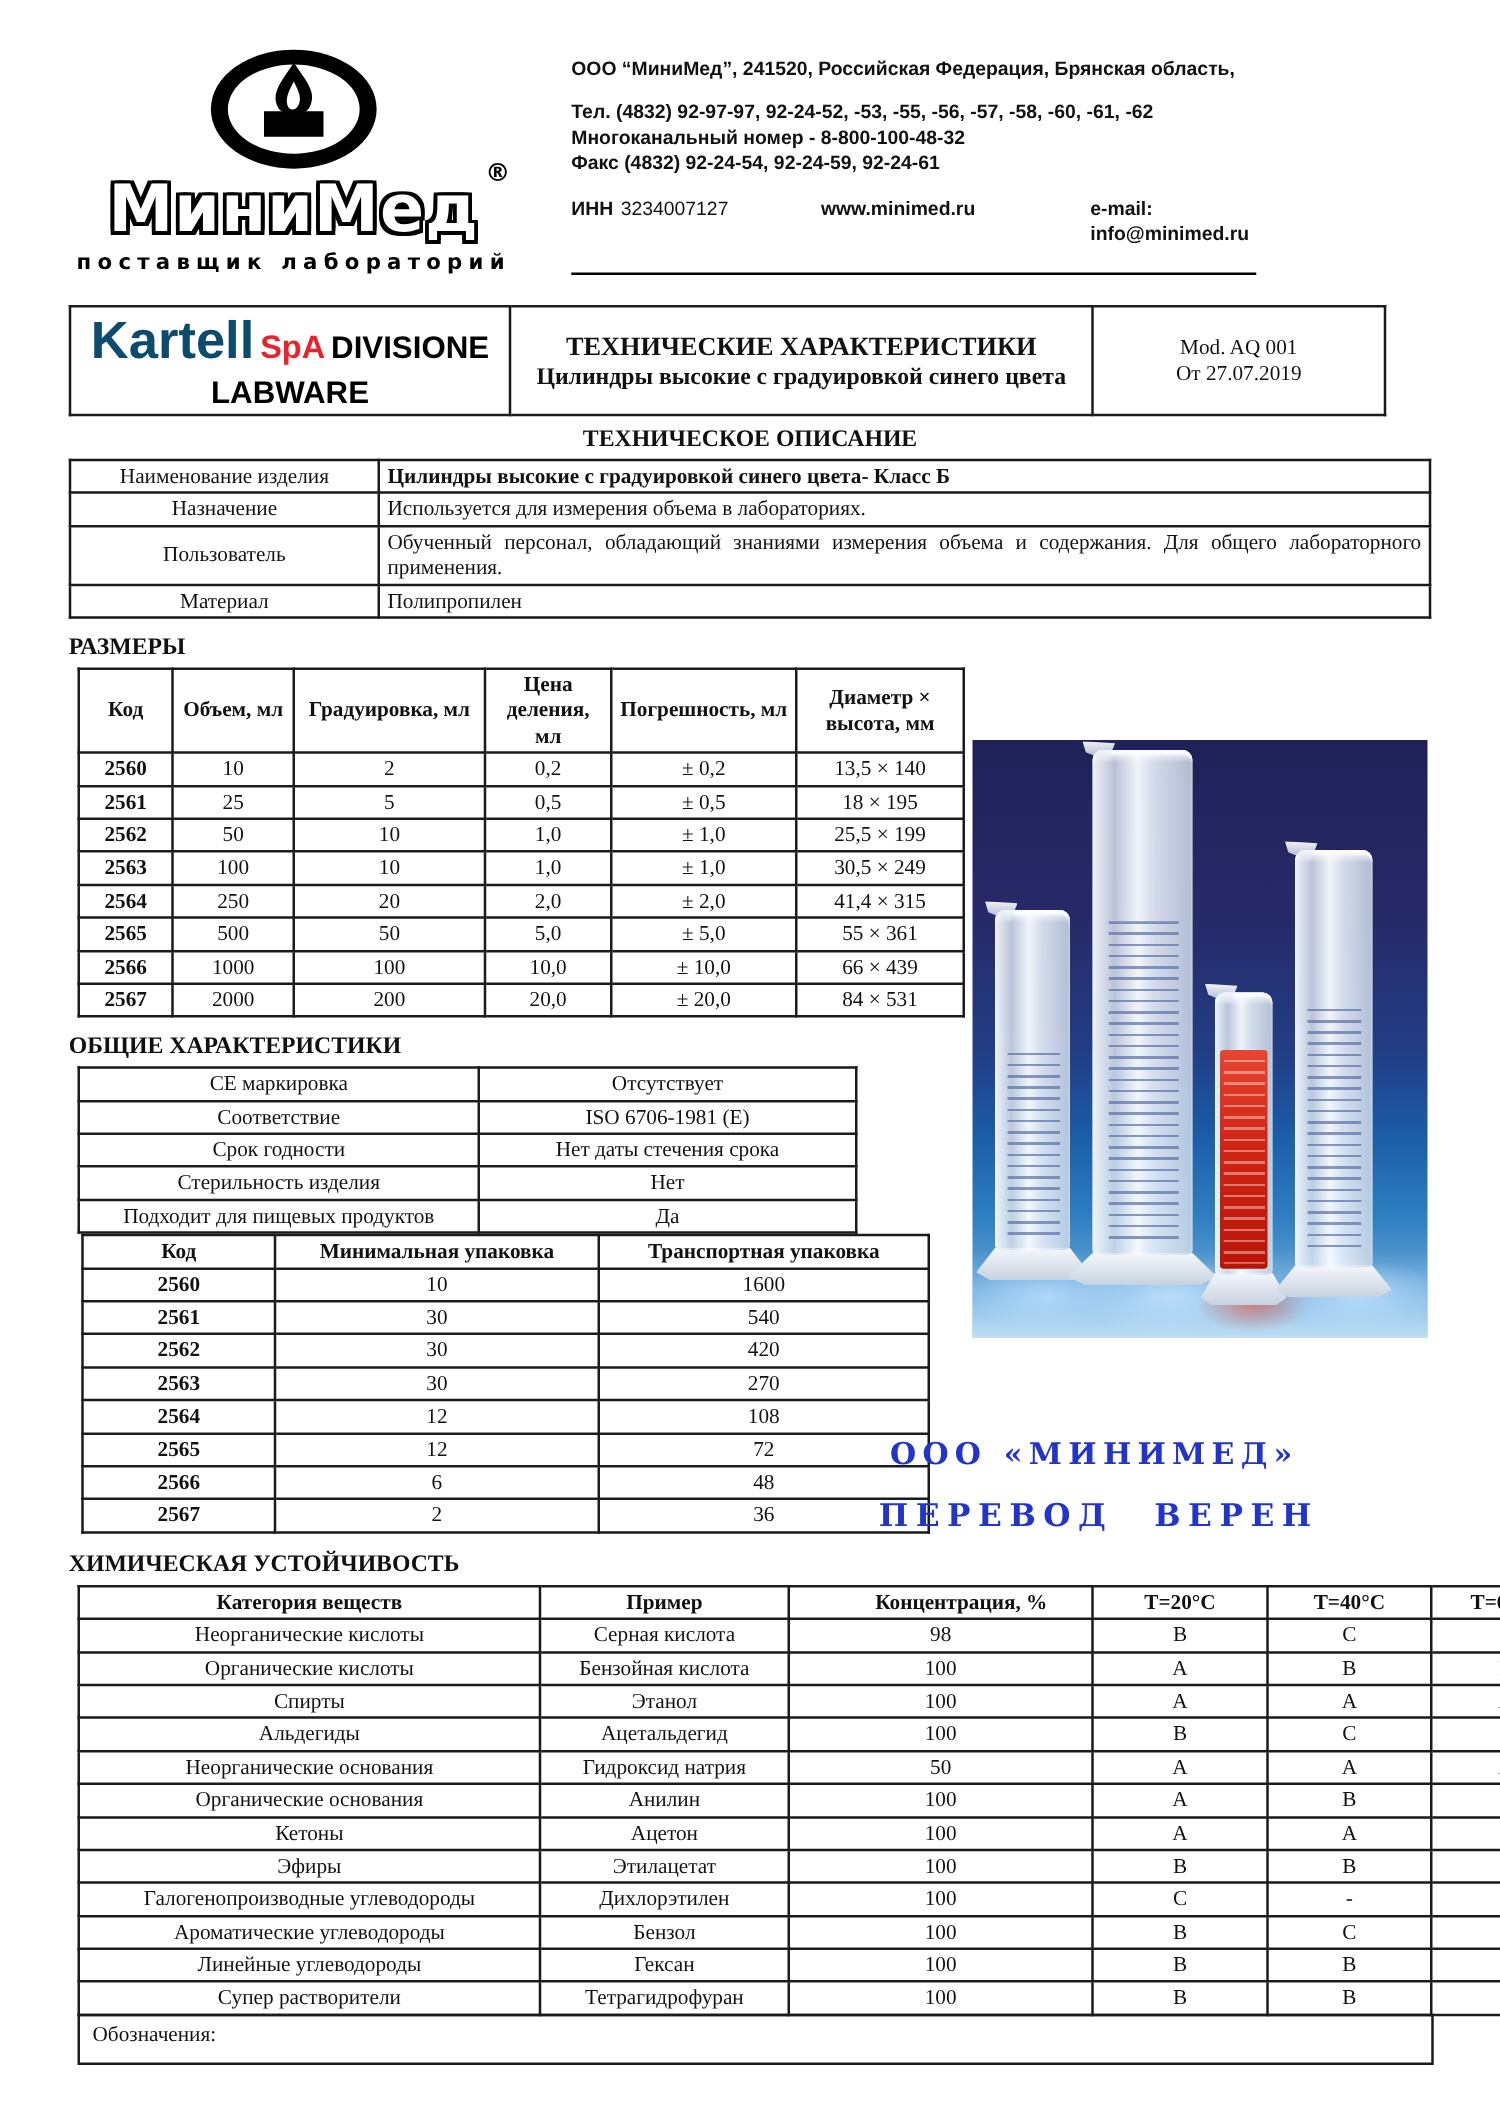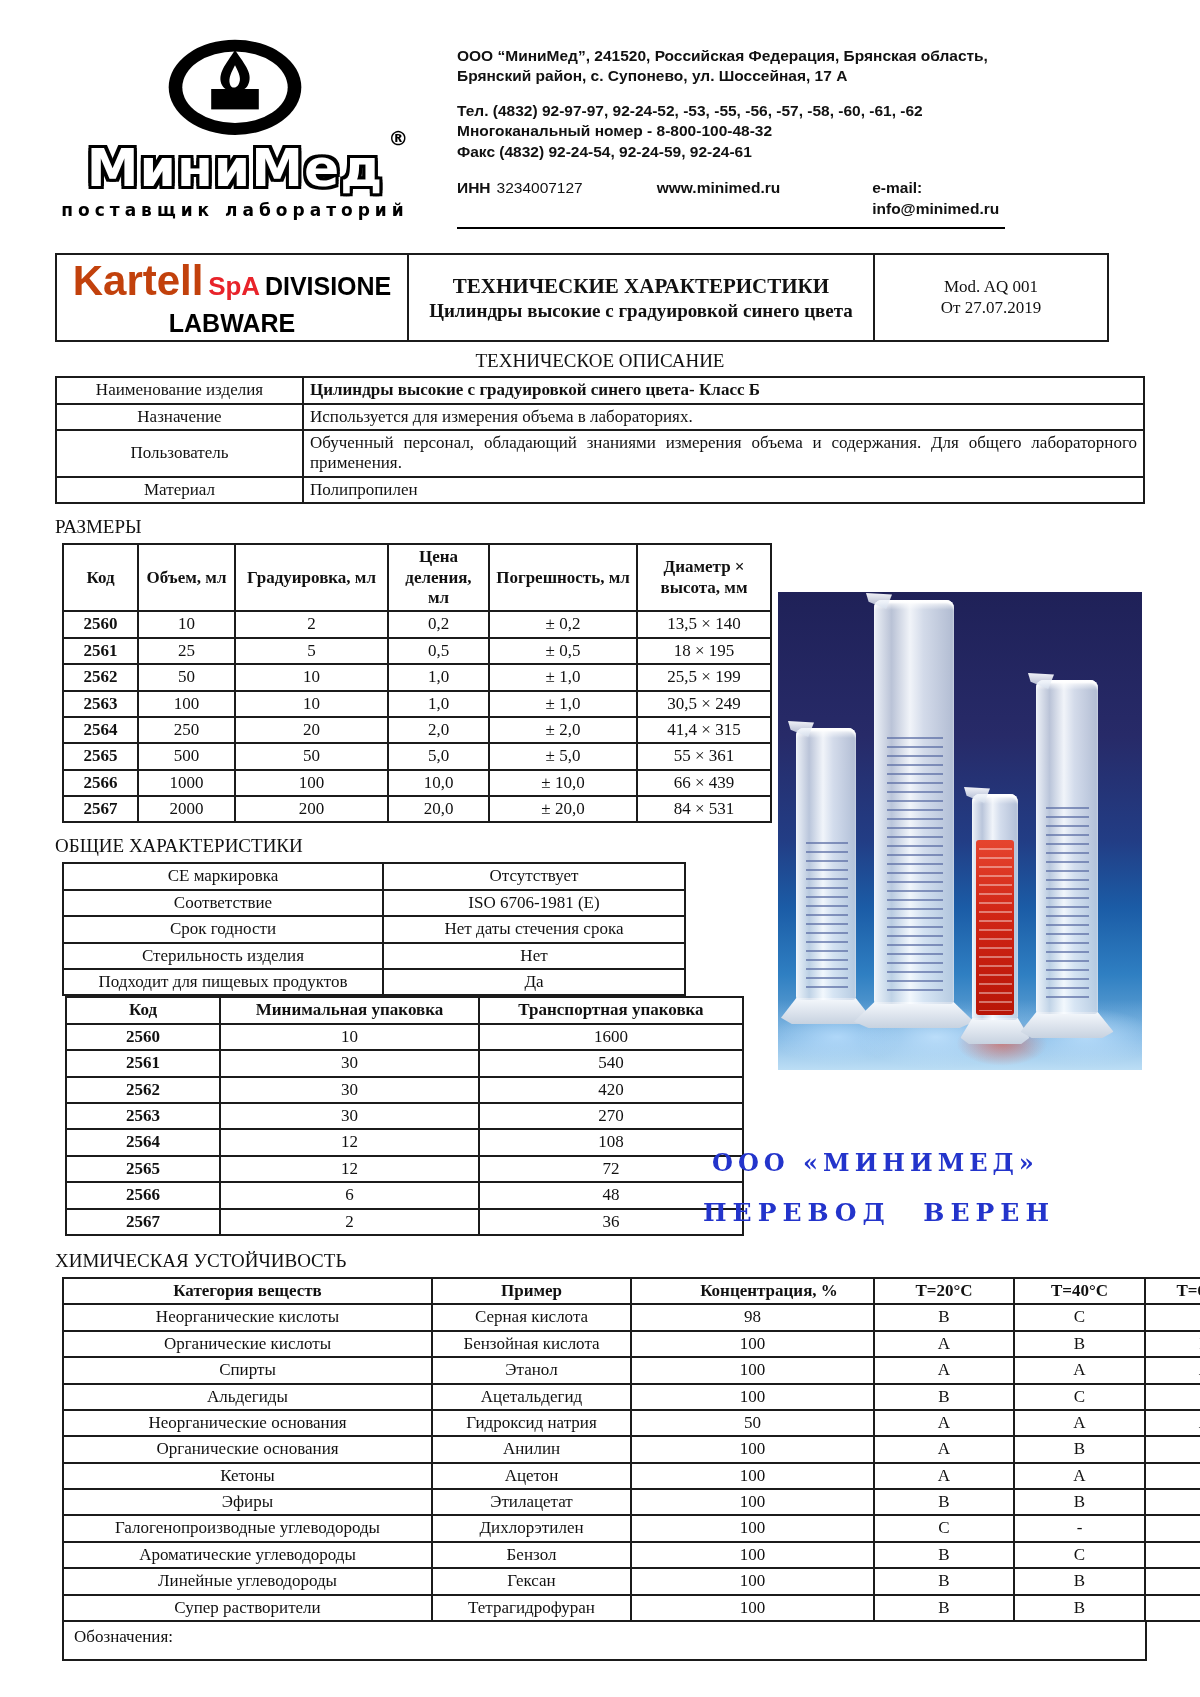--- a/index.html
+++ b/index.html
@@ -34,30 +34,30 @@
     vertical-align:middle;font-size:17px;line-height:1.2;overflow:hidden;}
   table.tbl th{font-weight:bold;}
 
   
   .kartell{margin-top:24px;width:1010px;}
   .kartell td{padding:8px 10px;}
   .kartell td:nth-child(1){width:338px;}
   .kartell td:nth-child(2){width:452px;}
   .kartell td:nth-child(3){width:220px;}
   .brand{font-family:"Liberation Sans","DejaVu Sans",sans-serif;line-height:1.15;}
-  .brand .k{color:#c2410c;font-weight:bold;font-size:42px;}
+  .brand .k{color:#0c4a6e;font-weight:bold;font-size:42px;}
   .brand .spa{color:#e8232a;font-weight:bold;font-size:26px;}
   .brand .div{color:#000;font-weight:bold;font-size:25px;}
   .brand .lab{color:#000;font-weight:bold;font-size:25px;margin-top:4px;}
   .doc-title{font-weight:bold;font-size:21px;line-height:1.25;}
   .doc-sub{font-weight:bold;font-size:19px;line-height:1.25;}
   .mod-cell{font-size:19px;line-height:1.4;border-radius:14px;}
 
   
-  .sec{font-size:19px;font-weight:normal;}
+  .sec{font-size:19px;font-weight:bold;}
   .sec.center{text-align:center;margin:8px 0 4px;}
   .sec.left{margin:12px 0 5px;}
 
   
   .desc{width:1090px;}
   .desc td{font-size:16.5px;line-height:1.25;padding:2px 8px;}
   .desc td:first-child{width:233px;}
   .desc td:last-child{text-align:left;}
   .desc tr:nth-child(1) td:last-child{font-weight:bold;}
   .desc tr:nth-child(3) td:last-child{text-align:justify;}
@@ -155,21 +155,20 @@
         <path d="M100,34 C105,44 108,50 104,57 C101,62 95,61 94,56 C92,49 96,42 100,34 Z" fill="#fff"></path>
       </svg>
       <div class="logo-word">
         <span>МиниМед</span>
         <span class="logo-reg">®</span>
       </div>
       <div class="logo-tag">поставщик лабораторий</div>
     </div>
     <div class="hdr-text">
       <div>ООО “МиниМед”, 241520, Российская Федерация, Брянская область,</div>
-      <div>Брянский район, с. Супонево, ул. Шоссейная, 17 А</div>
       <div class="hdr-gap"></div>
       <div>Тел. (4832) 92-97-97, 92-24-52, -53, -55, -56, -57, -58, -60, -61, -62</div>
       <div>Многоканальный номер - 8-800-100-48-32</div>
       <div>Факс (4832) 92-24-54, 92-24-59, 92-24-61</div>
       <div class="inn-row">
         <span class="inn-label">ИНН</span>
         <span class="inn-value">3234007127</span>
         <span class="hdr-site">www.minimed.ru</span>
         <span class="hdr-mail">e-mail: info@minimed.ru</span>
       </div>

